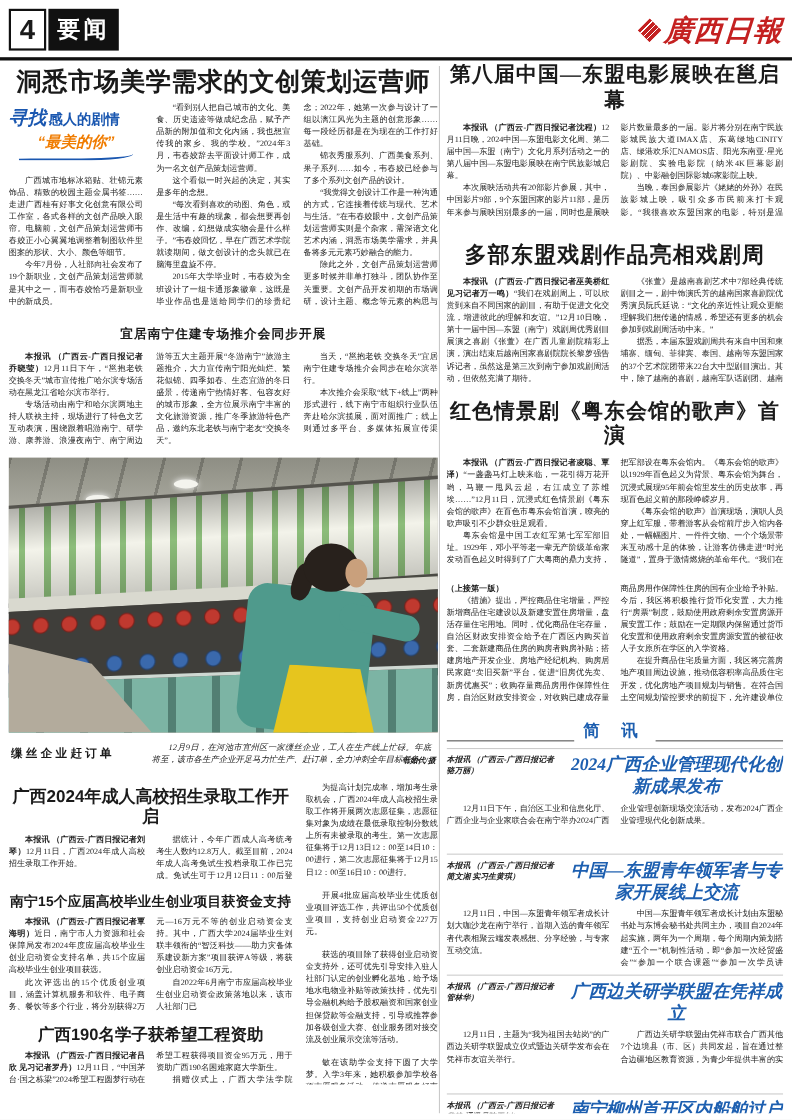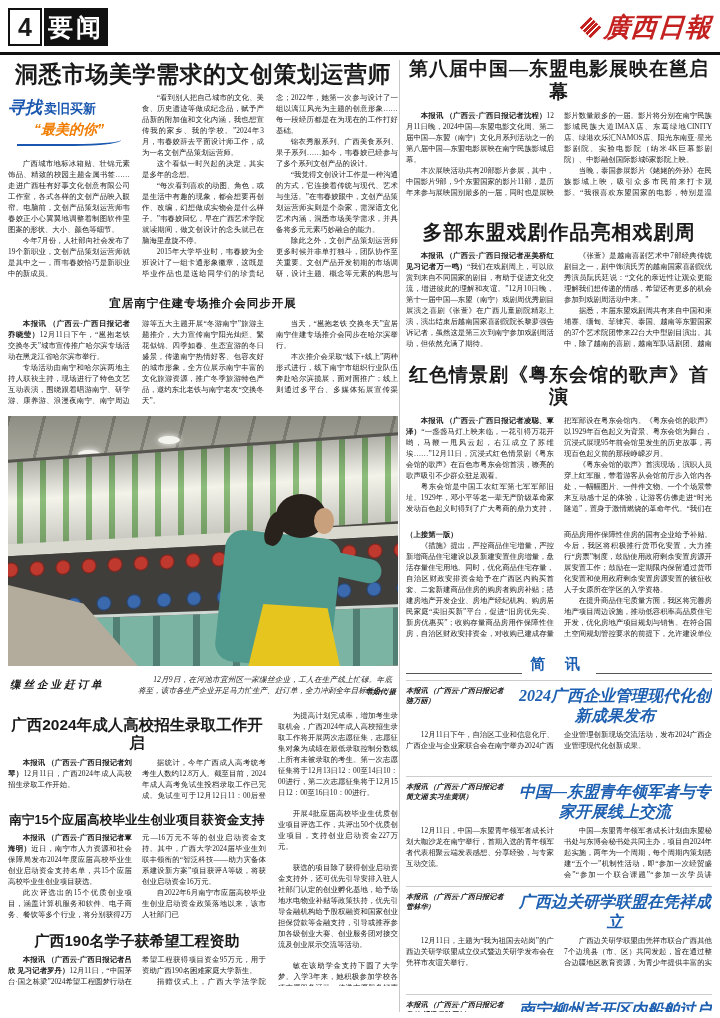--- a/index.html
+++ b/index.html
@@ -3,21 +3,21 @@
 <meta charset="utf-8">
 <style>
   html,body{margin:0;padding:0;background:#f2f2f2;}
   .page{position:relative;width:720px;height:1018px;background:#fff;margin:0 auto;overflow:hidden;
         font-family:"Liberation Serif","DejaVu Serif",serif;color:#1a1a1a;}
   
   .hdr{position:absolute;left:8px;top:7px;right:8px;height:40px;display:flex;align-items:center;}
   .pageno{width:30px;height:34px;border:2px solid #111;display:flex;align-items:center;justify-content:center;
           font-family:"Liberation Sans",sans-serif;font-weight:bold;font-size:25px;}
   .secbox{width:64px;height:38px;background:#111;color:#fff;display:flex;align-items:center;justify-content:center;
-          font-family:"Liberation Sans",sans-serif;font-weight:bold;font-size:25px;letter-spacing:3px;margin-left:2px;}
+          font-family:"Liberation Sans",sans-serif;font-weight:bold;font-size:21px;letter-spacing:3px;margin-left:2px;}
   .hdrinfo{margin-left:12px;font-family:"Liberation Sans",sans-serif;}
   .hdr-date{font-size:9px;font-weight:bold;color:#222;}
   .hdr-staff{font-size:6.8px;color:#444;margin-top:5px;letter-spacing:.4px;}
   .masthead{margin-left:auto;display:flex;align-items:center;gap:6px;}
   .mlogo{width:15px;height:15px;background:#c42121;transform:rotate(45deg);
          background-image:repeating-linear-gradient(90deg,#c42121 0 3px,#fff 3px 4px);}
   .mname{font-size:26px;font-weight:bold;font-style:italic;color:#c42121;transform:skewX(-4deg);
          font-family:"Liberation Serif",serif;letter-spacing:1px;}
   .hdr-rule{position:absolute;left:0;top:52px;right:0;height:3px;background:#111;}
   .vdivider{position:absolute;left:399px;top:60px;bottom:6px;width:1px;background:#c9c9c9;}
@@ -67,21 +67,21 @@
          clip-path:polygon(0 12%,58% 32%,100% 100%,0 100%);}
   .w-hair{position:absolute;left:268px;top:78px;width:50px;height:44px;border-radius:50%;background:#28211c;}
   .w-pony{position:absolute;left:258px;top:96px;width:18px;height:34px;border-radius:40%;background:#28211c;transform:rotate(18deg);}
   .w-face{position:absolute;left:306px;top:92px;width:20px;height:26px;border-radius:50%;background:#c9a07c;}
   .w-body{position:absolute;left:212px;top:118px;width:116px;height:132px;border-radius:18px;background:#4f9a8c;transform:rotate(6deg);}
   .w-arm{position:absolute;left:300px;top:138px;width:74px;height:24px;border-radius:12px;background:#4f9a8c;transform:rotate(12deg);}
   .w-apron{position:absolute;left:238px;top:188px;width:96px;height:72px;background:#e6c51e;
            clip-path:polygon(18% 0,85% 6%,100% 100%,0 100%);}
   
   .capwrap{position:relative;display:flex;gap:10px;margin-top:6px;padding:2px 2px 4px;}
-  .cap-title{width:118px;font-weight:bold;font-style:italic;font-size:10.5px;letter-spacing:3px;align-self:center;}
+  .cap-title{width:118px;font-weight:bold;font-size:10.5px;letter-spacing:3px;align-self:center;}
   .cap-text{flex:1;font-size:7.6px;line-height:11px;font-style:italic;text-align:justify;text-indent:2em;margin:0;padding-right:4px;}
   .credit{position:absolute;right:2px;bottom:3px;font-size:7.2px;font-weight:bold;font-style:italic;}
   
   .bottomgrid{display:grid;grid-template-columns:258px 120px;column-gap:12px;margin-top:10px;height:276px;overflow:hidden;}
   .bl-title{font-family:"Liberation Sans",sans-serif;font-weight:bold;text-align:center;margin:6px 0 5px;line-height:1.15;}
   .c-title{font-size:15.5px;}
   .d-title{font-size:12.5px;letter-spacing:.2px;}
   .e-title{font-size:15px;}
   .c-body{height:50px;}
   .d-body{height:94px;}
@@ -126,21 +126,21 @@
   </div>
   <div class="hdr-rule"></div>
   <div class="vdivider"></div>
 
   <div class="left">
 
     <div>
       <h1 class="a-title">洞悉市场美学需求的文创策划运营师</h1>
       <div class="a-body cols3">
         <div class="promo">
-          <div class="promo-l1"><span class="promo-script">寻找</span><span>卖旧买新</span></div>
+          <div class="promo-l1"><span class="promo-script">寻找</span><span>感人的剧情</span></div>
           <div class="promo-l2">“最美的你”</div>
           <div class="promo-swoosh"></div>
         </div>
         <span class="flow"><p class="para">广西城市地标冰箱贴、壮锦元素饰品、精致的校园主题金属书签……走进广西桂有好事文化创意有限公司工作室，各式各样的文创产品映入眼帘。电脑前，文创产品策划运营师韦春姣正小心翼翼地调整着制图软件里图案的形状、大小、颜色等细节。</p><p class="para">今年7月份，人社部向社会发布了19个新职业，文创产品策划运营师就是其中之一，而韦春姣恰巧是新职业中的新成员。</p><p class="para">“看到别人把自己城市的文化、美食、历史遗迹等做成纪念品，赋予产品新的附加值和文化内涵，我也想宣传我的家乡、我的学校。”2024年3月，韦春姣辞去平面设计师工作，成为一名文创产品策划运营师。</p><p class="para">这个看似一时兴起的决定，其实是多年的念想。</p><p class="para">“每次看到喜欢的动图、角色，或是生活中有趣的现象，都会想要再创作、改编，幻想做成实物会是什么样子。”韦春姣回忆，早在广西艺术学院就读期间，做文创设计的念头就已在脑海里盘旋不停。</p><p class="para">2015年大学毕业时，韦春姣为全班设计了一组卡通形象徽章，这既是毕业作品也是送给同学们的珍贵纪念；2022年，她第一次参与设计了一组以漓江风光为主题的创意形象……每一段经历都是在为现在的工作打好基础。</p><p class="para">锦衣秀服系列、广西美食系列、果子系列……如今，韦春姣已经参与了多个系列文创产品的设计。</p><p class="para">“我觉得文创设计工作是一种沟通的方式，它连接着传统与现代、艺术与生活。”在韦春姣眼中，文创产品策划运营师实则是个杂家，需深谙文化艺术内涵，洞悉市场美学需求，并具备将多元元素巧妙融合的能力。</p><p class="para">除此之外，文创产品策划运营师更多时候并非单打独斗，团队协作至关重要。文创产品开发初期的市场调研，设计主题、概念等元素的构思与敲定，生产环节的多次打样……韦春姣说，每个环节都需要团队成员紧密配合，才能将设计图纸上的构想转化为实物。</p></span>
       </div>
     </div>
 
     <div class="b-block">
       <div class="b-sub">宜居南宁住建专场推介会同步开展</div>
       <div class="b-body cols3">

